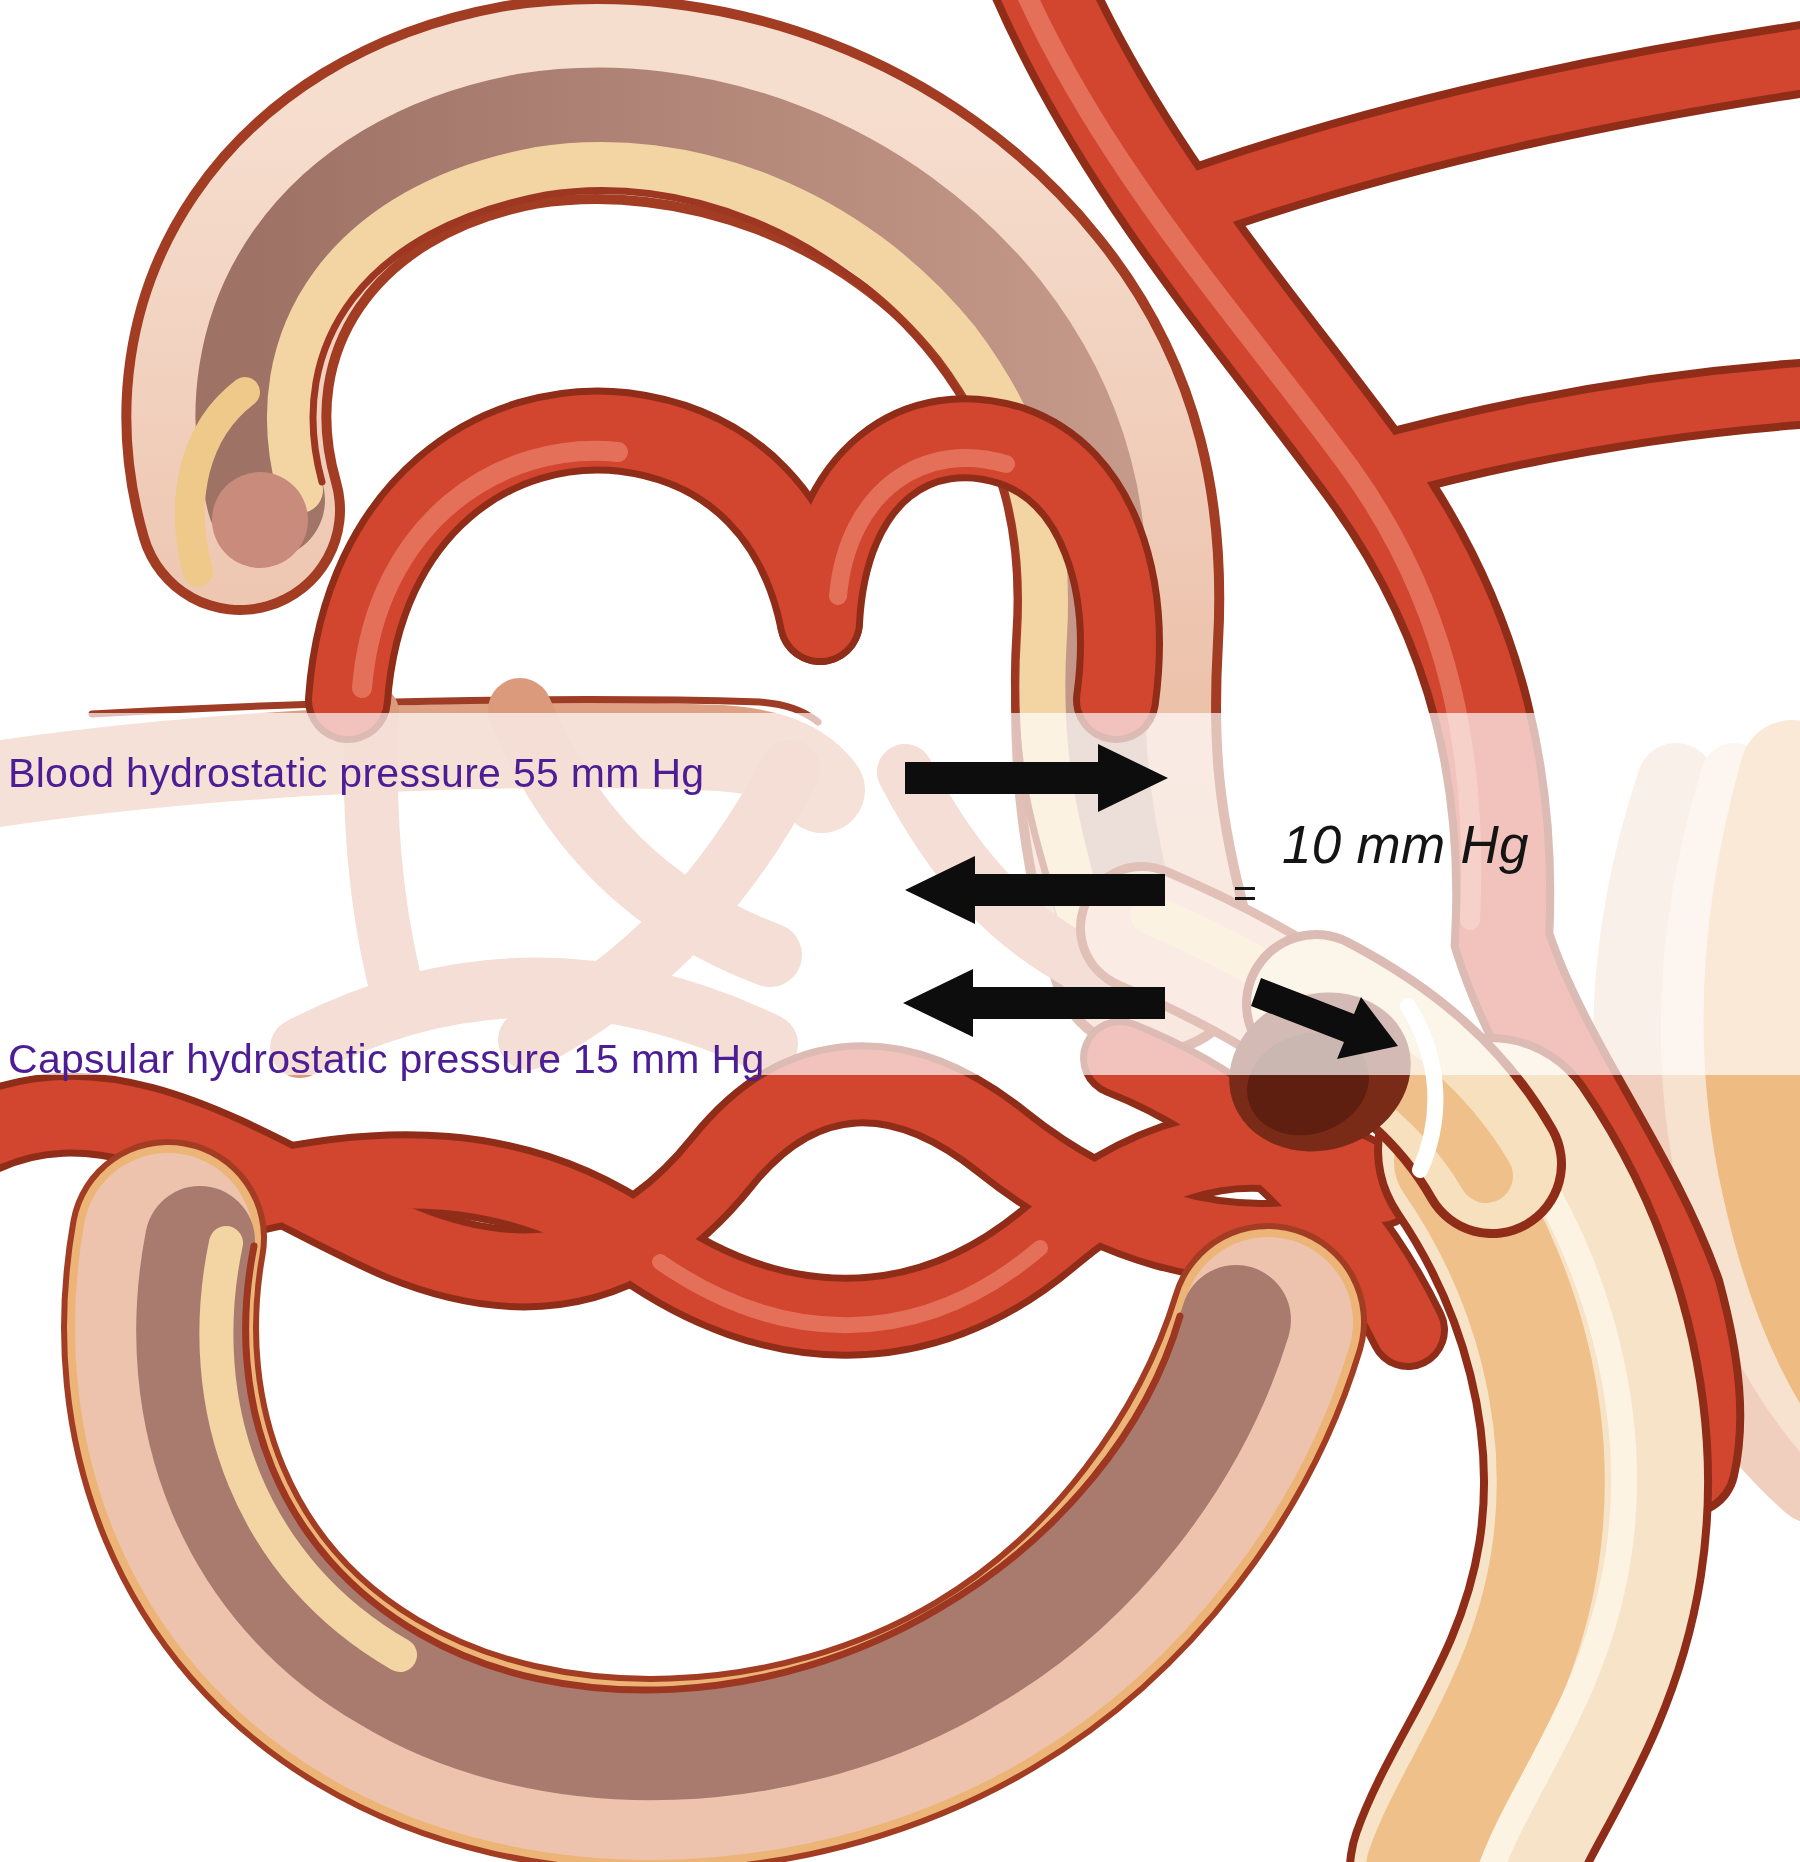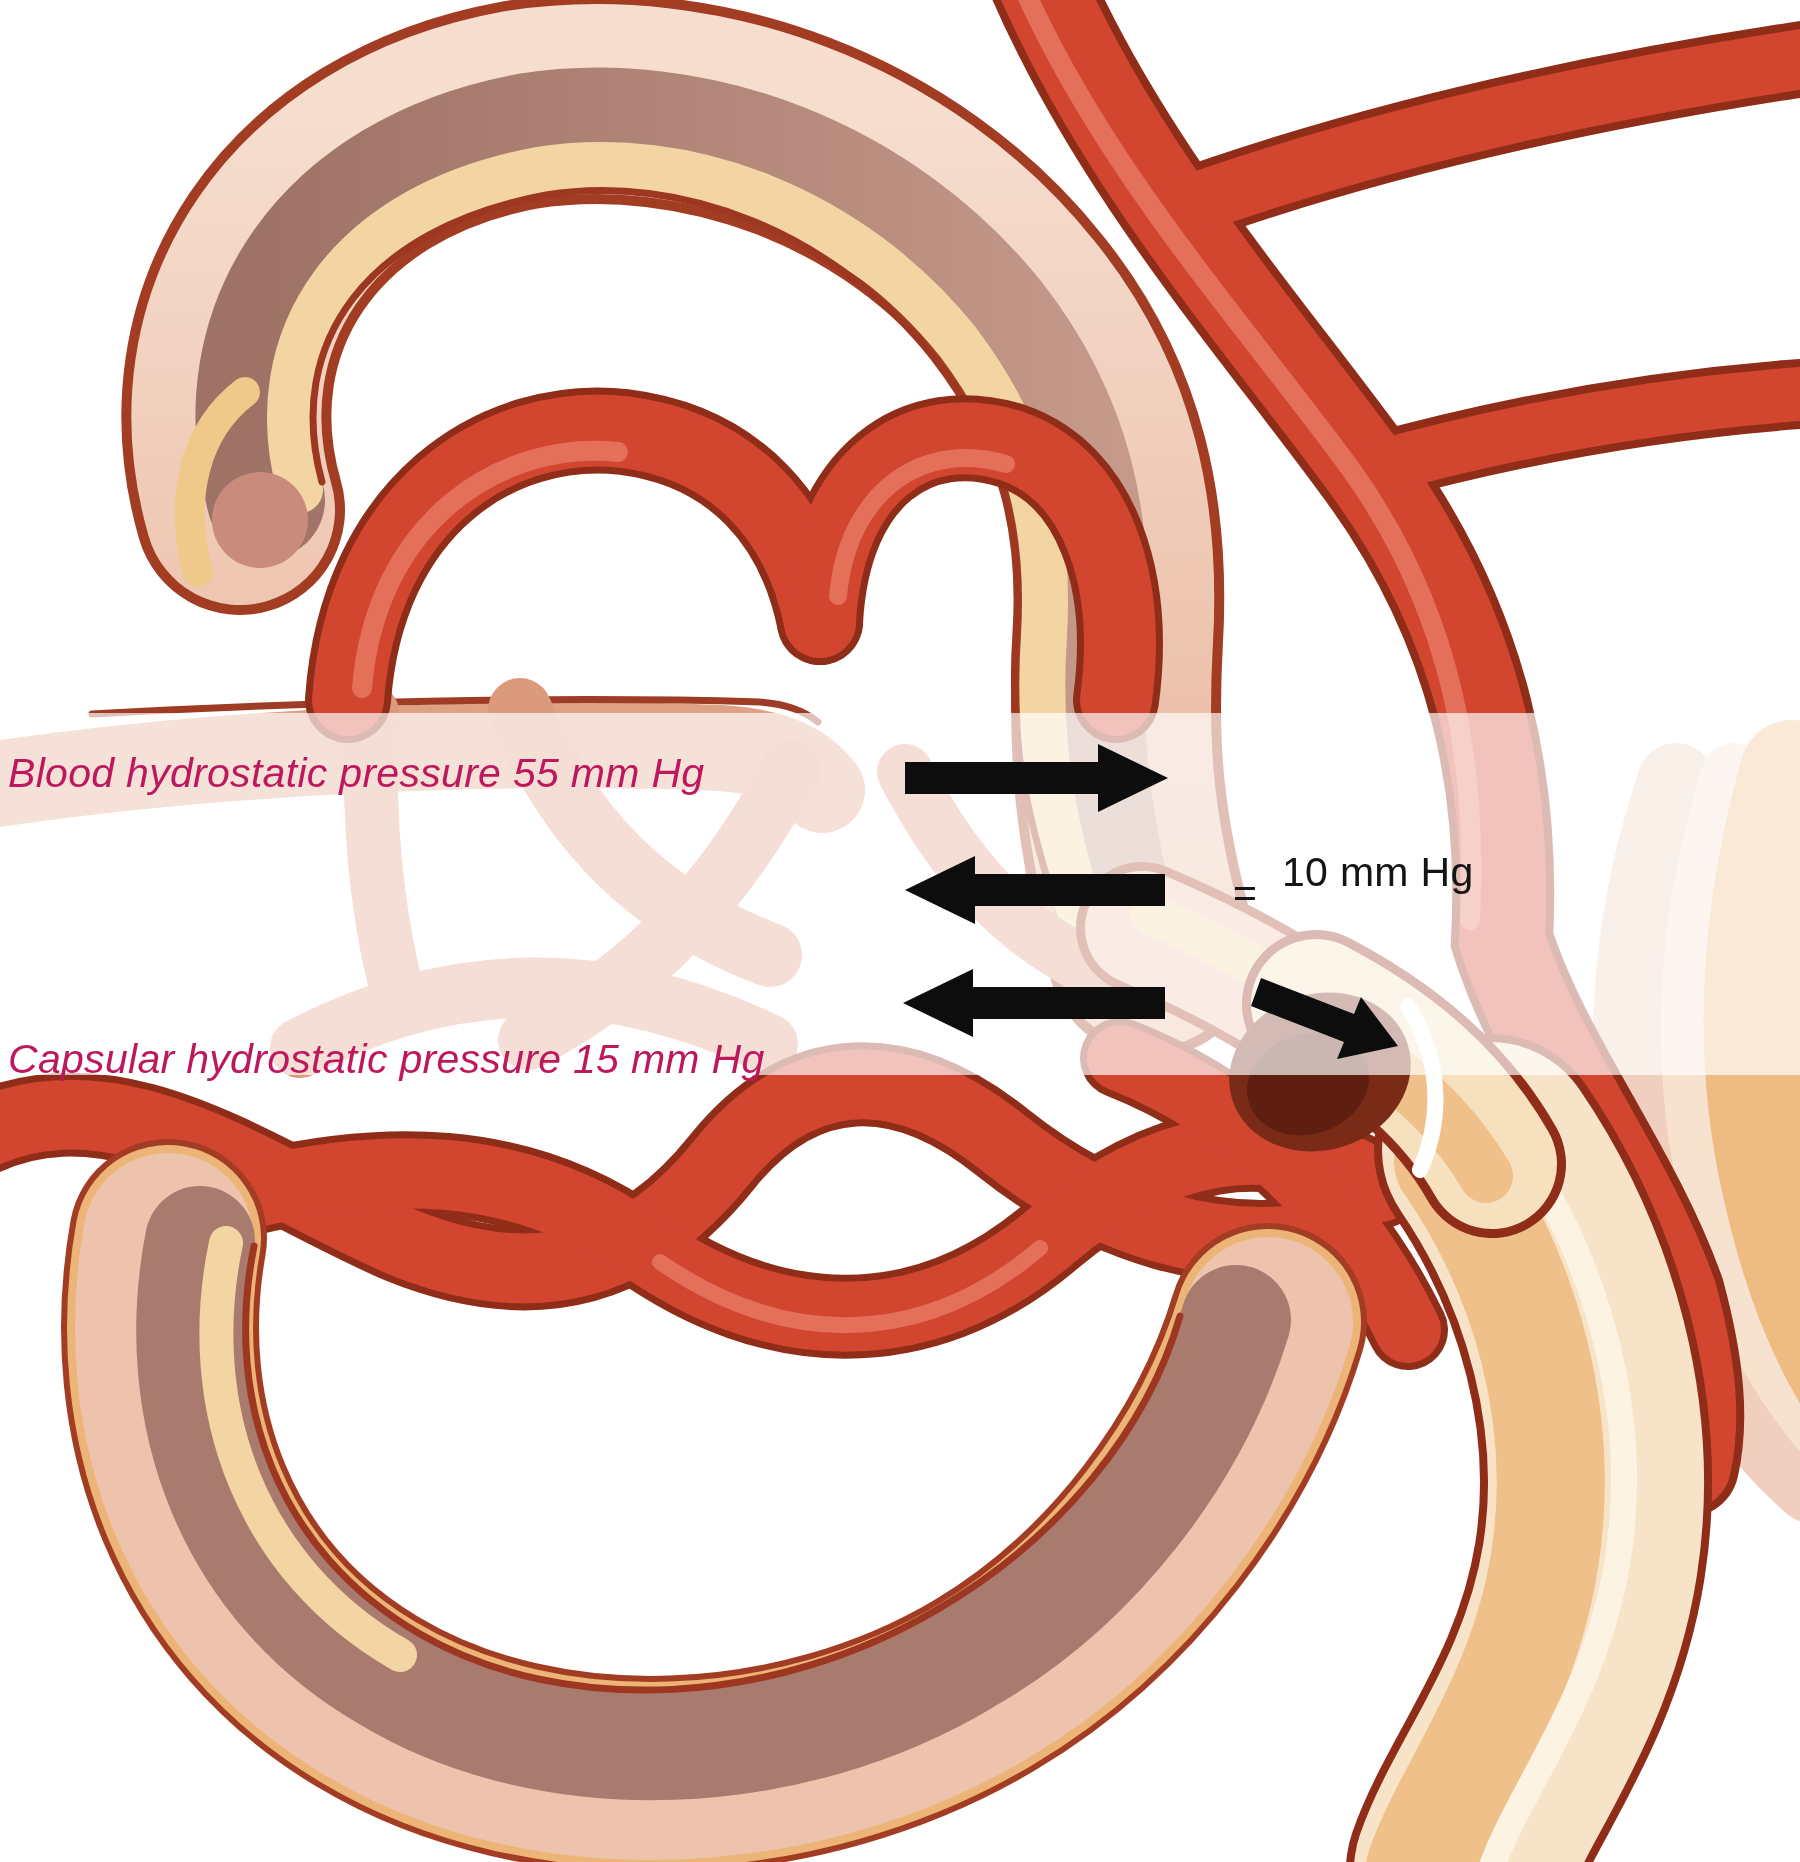--- a/index.html
+++ b/index.html
@@ -5,32 +5,32 @@
   html,body { margin:0; padding:0; background:#ffffff; }
   .stage {
     position:relative; width:1800px; height:1862px; background:#ffffff;
     overflow:hidden; font-family:"Liberation Sans", sans-serif;
   }
   .stage svg.base, .stage svg.overlay {
     position:absolute; left:0; top:0; width:1800px; height:1862px; display:block;
   }
   .plabel {
     position:absolute; left:8px; font-size:41px; line-height:46px;
-    color:#be185d; white-space:nowrap; letter-spacing:0.3px;font-style:italic;
+    color:#4c1d95; white-space:nowrap; letter-spacing:0.3px;
   }
   .plabel.l1 { top:750px; }
   .plabel.l2 { top:867px; }
   .plabel.l3 { top:1036px; }
   .equals {
     position:absolute; left:1233px; top:870px; font-size:41px; line-height:46px;
     color:#141414;
   }
   .result {
-    position:absolute; left:1282px; top:845px; font-size:41px; line-height:54px;
-    color:#141414; white-space:nowrap; letter-spacing:0.3px;
+    position:absolute; left:1282px; top:818px; font-size:53px; line-height:54px;
+    color:#141414; white-space:nowrap; letter-spacing:0.3px;font-style:italic;
   }
 </style>
 </head>
 <body>
 
 <div class="stage">
 
   <svg class="base" viewBox="0 0 1800 1862" aria-hidden="true">
     <defs>
       <linearGradient id="gradPink" x1="0" y1="0" x2="0" y2="1">

